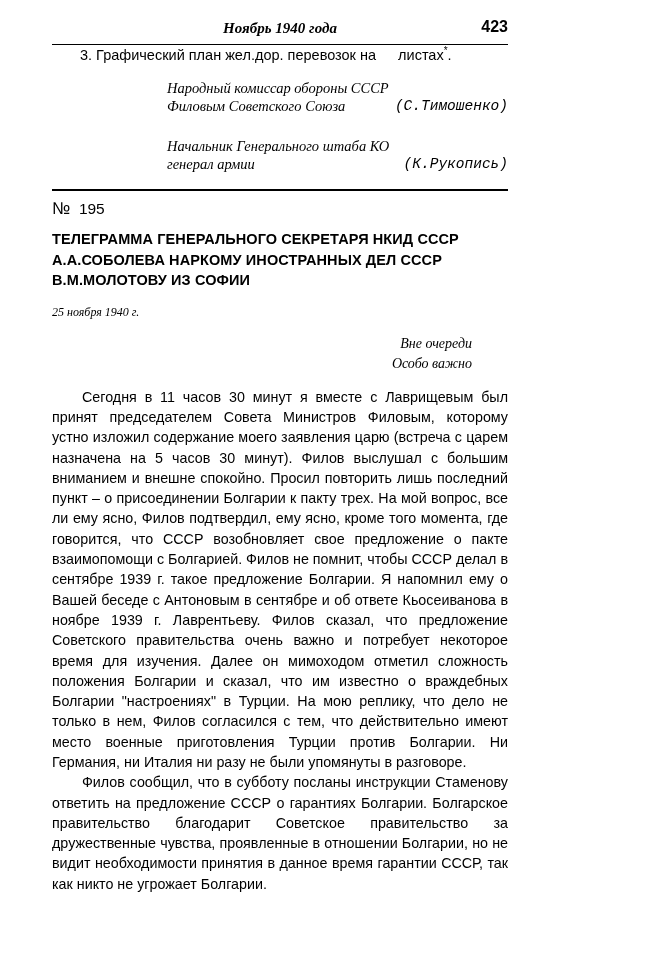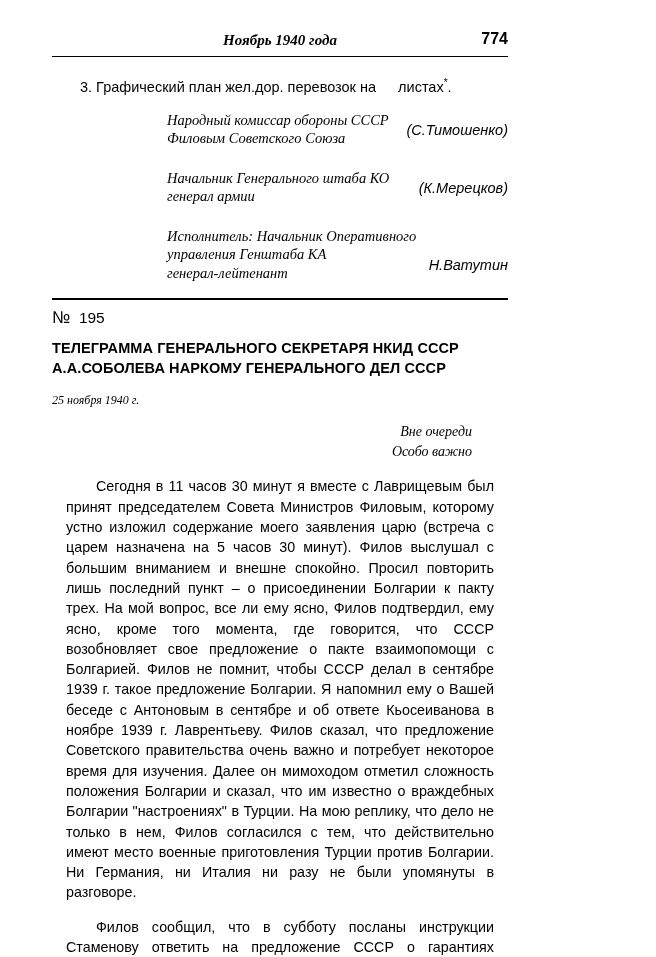--- a/index.html
+++ b/index.html
@@ -12,21 +12,21 @@
     background: #ffffff;
     font-family: "Liberation Sans", sans-serif;
     color: #000000;
     overflow: hidden;
   }
   .page {
     position: relative;
     width: 560px;
     height: 957px;
     box-sizing: border-box;
-    padding: 12px 52px;
+    padding: 0 52px;
   }
   
   .header {
     position: relative;
     height: 44px;
   }
   .header-title {
     position: absolute;
     left: 0;
     right: 0;
@@ -46,21 +46,20 @@
     font-size: 16px;
   }
   .rule {
     border: 0;
     border-top: 1.5px solid #000;
     margin: 0;
   }
 
   
   .item3 {
-    margin-top: 20px;
     margin-left: 28px;
     font-size: 14.5px;
   }
   .item3 .gap { display: inline-block; width: 22px; }
   .sup {
     font-size: 10px;
     vertical-align: super;
   }
 
   .sig-block {
@@ -72,22 +71,22 @@
     margin-top: 16px;
     font-family: "Liberation Serif", serif;
     font-style: italic;
     font-size: 14.5px;
     line-height: 1.25;
     padding-left: 115px;
   }
   .sig-name {
     position: absolute;
     right: 0;
-    bottom: 8px;
-    font-family: Liberation Sans, sans-serif;
+    bottom: 0;
+    font-family: Liberation Mono, monospace;
     font-style: italic;
     font-size: 14.5px;
     white-space: nowrap;
   }
   .sig-row.second { margin-top: 22px; }
   .sig-row.third { margin-top: 22px; }
 
   .archive-note {
     margin-top: 18px;
     font-family: "Liberation Serif", serif;
@@ -132,73 +131,68 @@
     line-height: 1.45;
     padding-right: 36px;
   }
   .body-text {
     margin-top: 12px;
     font-size: 14.3px;
     line-height: 1.42;
     text-align: justify;
   }
   .body-text p {
-    margin: 14px;
+    margin: 0;
     text-indent: 30px;
   }
   .body-text p + p { margin-top: 0px; }
 </style>
 </head>
 <body>
 
 <div class="page">
 
   <div class="header">
     <div class="header-title">Ноябрь 1940 года</div>
-    <div class="header-page">774</div>
+    <div class="header-page">423</div>
   </div>
   <hr class="rule">
 
   <div class="item3">
     <span>3. Графический план жел.дор. перевозок на</span><span class="gap"></span><span>листах</span><span class="sup">*</span>.
   </div>
 
   <div class="sig-block">
 
     <div class="sig-row first">
       <div>Народный комиссар обороны СССР</div>
       <div>Филовым Советского Союза</div>
       <div class="sig-name">(С.Тимошенко)</div>
     </div>
 
     <div class="sig-row second">
       <div>Начальник Генерального штаба КО</div>
       <div>генерал армии</div>
-      <div class="sig-name">(К.Мерецков)</div>
+      <div class="sig-name">(К.Рукопись)</div>
     </div>
 
-    <div class="sig-row third">
-      <div>Исполнитель: Начальник Оперативного</div>
-      <div>управления Генштаба КА</div>
-      <div>генерал-лейтенант</div>
-      <div class="sig-name">Н.Ватутин</div>
-    </div>
 
   </div>
 
 
   <hr class="doc-sep">
 
   <div class="doc-num">
     <span class="hash">№</span>&nbsp;&nbsp;<span>195</span>
   </div>
 
   <div class="doc-title">
     <div>ТЕЛЕГРАММА ГЕНЕРАЛЬНОГО СЕКРЕТАРЯ НКИД СССР</div>
-    <div>А.А.СОБОЛЕВА НАРКОМУ ГЕНЕРАЛЬНОГО ДЕЛ СССР</div>
+    <div>А.А.СОБОЛЕВА НАРКОМУ ИНОСТРАННЫХ ДЕЛ СССР</div>
+    <div>В.М.МОЛОТОВУ ИЗ СОФИИ</div>
   </div>
 
   <div class="doc-date">25 ноября 1940 г.</div>
 
   <div class="urgency">
     <div>Вне очереди</div>
     <div>Особо важно</div>
   </div>
 
   <div class="body-text">

